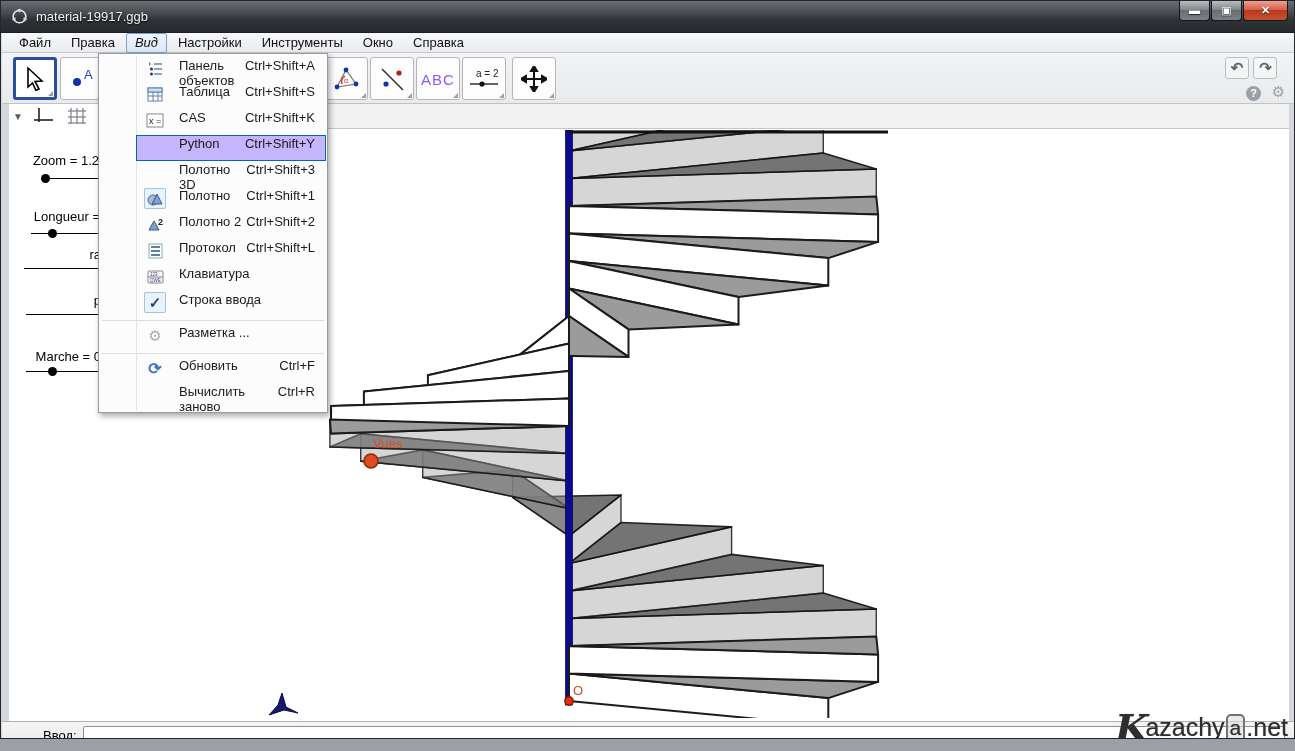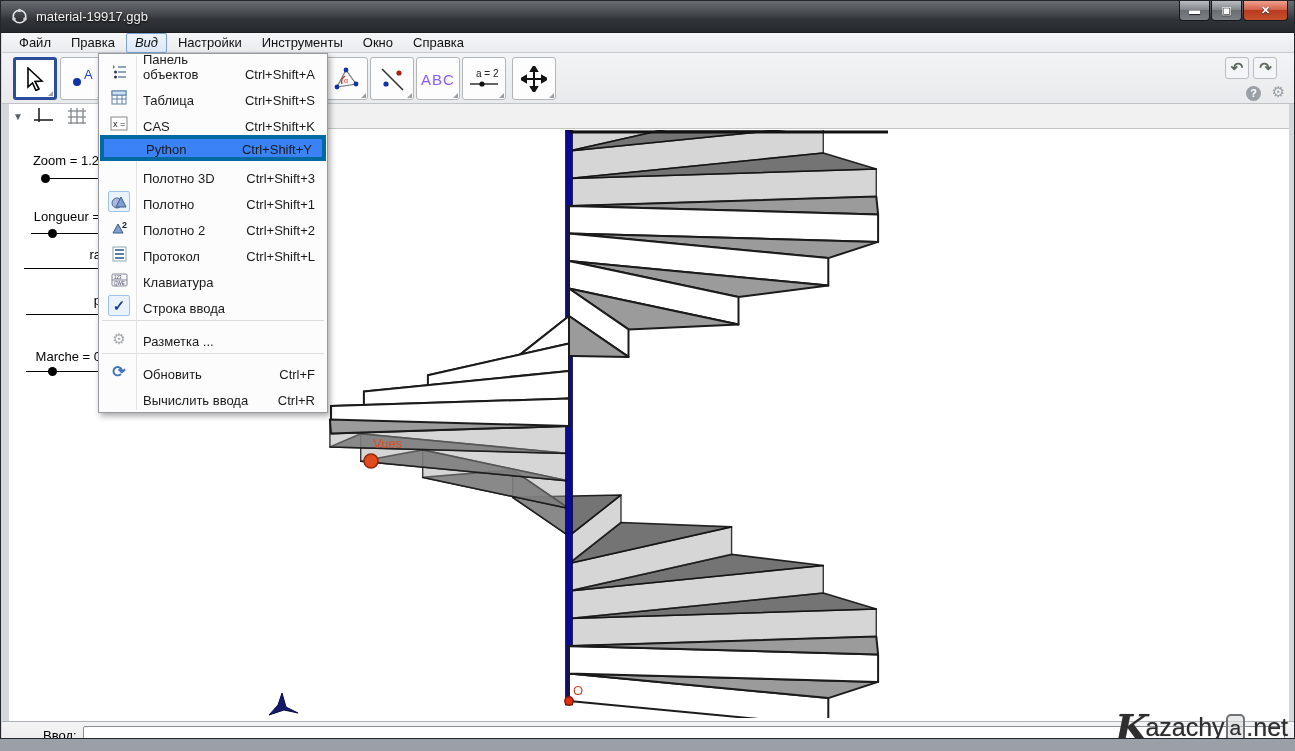--- a/index.html
+++ b/index.html
@@ -77,22 +77,22 @@
   .slider-label { position:absolute; font-size:13px; color:#000; white-space:nowrap; }
   .slider-track { position:absolute; height:0; border-top:1.6px solid #000; }
   .slider-dot { position:absolute; width:9px; height:9px; border-radius:50%; background:#000; cursor:pointer; }
   
   .dropdown {
     position:absolute; left:97px; top:52px; width:230px;
     background:#fcfcfc; border:1px solid #979a9e; box-shadow:2px 3px 6px rgba(0,0,0,.35);
     padding:3px 1px; z-index:50; font-size:13px; color:#1a1a1a;
   }
   .dd-gutter-line { position:absolute; left:37px; top:2px; bottom:2px; width:1px; background:#e4e4e4; }
-  .dd-row { position:relative; display:flex; align-items:flex-end; height:26px; cursor:pointer; border:1px solid transparent; }
-  .dd-row.highlighted { background:#3b82f6; border:4px solid #0369a1; }
+  .dd-row { position:relative; display:flex; align-items:flex-start; height:26px; cursor:pointer; border:1px solid transparent;margin-left:36px; }
+  .dd-row.highlighted { background:#c4b5fd; border:1px solid #0369a1; }
   .dd-icon { width:36px; flex:0 0 36px; display:flex; justify-content:center; align-items:center; }
   .dd-iconbox { width:22px; height:21px; display:flex; justify-content:center; align-items:center; border-radius:2px; }
   .dd-iconbox.boxed { border:1px solid #9dc3e6; background:#eaf3fb; }
   .dd-label { flex:1; padding-left:6px; }
   .dd-shortcut { padding-right:10px; color:#1a1a1a; }
   .dd-sep { height:1px; background:#dcdcdc; margin:3px 2px; }
   .check-glyph { color:#1d3f8f; font-size:15px; font-weight:bold; }
   .gear-gray { font-size:15px; color:#aaadb0; }
   .refresh-blue { font-size:16px; color:#3f74c0; font-weight:bold; }
   
@@ -449,21 +449,21 @@
         <div class="dd-icon">
           <div class="dd-iconbox">
             <span class="refresh-blue">⟳</span>
           </div>
         </div>
         <div class="dd-label">Обновить</div>
         <div class="dd-shortcut">Ctrl+F</div>
       </div>
       <div class="dd-row">
         <div class="dd-icon"></div>
-        <div class="dd-label">Вычислить ввода</div>
+        <div class="dd-label">Вычислить заново</div>
         <div class="dd-shortcut">Ctrl+R</div>
       </div>
     </div>
 
   <div class="inputbar">
     <span class="in-label">Ввод:</span>
     <input type="text" value="" placeholder="" style="">
   </div>
   <div class="bottomframe"></div>
 

